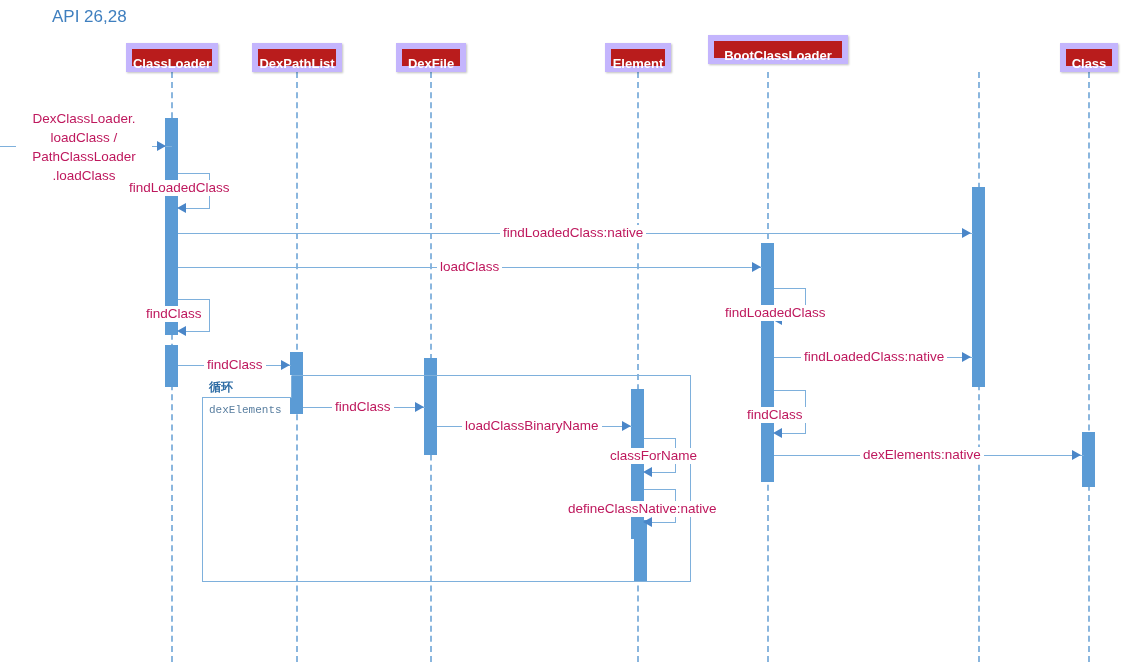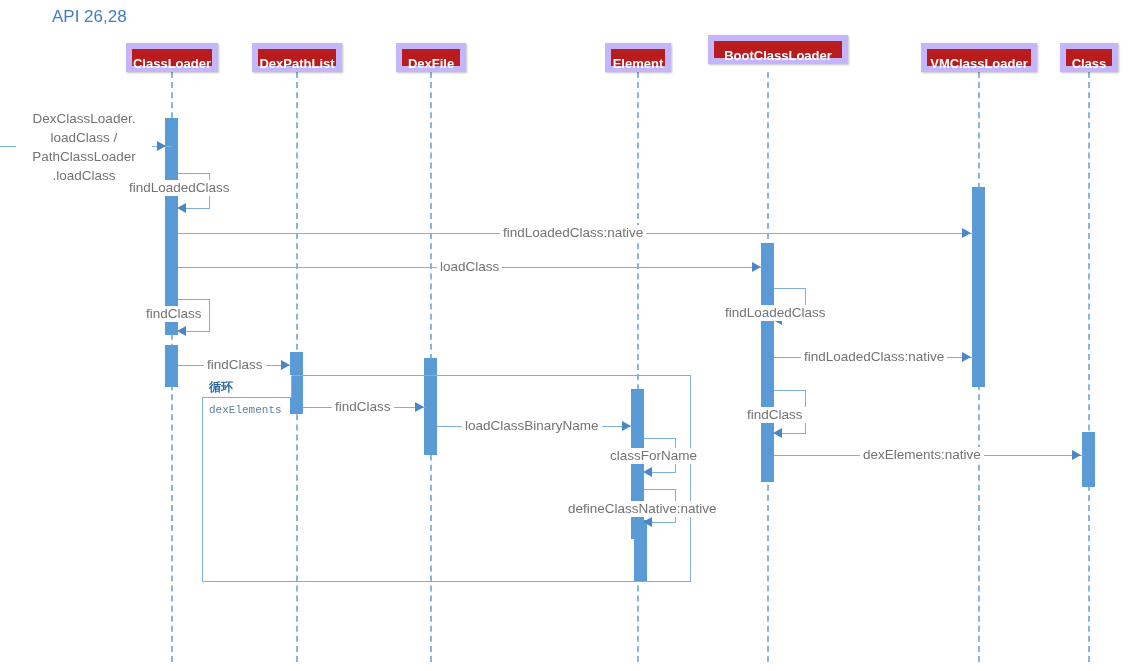--- a/index.html
+++ b/index.html
@@ -72,21 +72,21 @@
     width:0;height:0;
     border-top:5px solid transparent;
     border-bottom:5px solid transparent;
     border-right:9px solid #4a86c8;
   }
 
   
   .msg-label{
     position:absolute;
     font-size:13.5px;
-    color:#737373;
+    color:#be185d;
     background:#ffffff;
     padding:0 3px;
     white-space:nowrap;
     line-height:16px;
   }
   .msg-label.multiline{
     text-align:center;
     line-height:19px;
     padding:0;
   }
@@ -140,21 +140,20 @@
   <div class="lifeline" style="left:637px;top:72px;height:590px;"></div>
   <div class="lifeline" style="left:767px;top:72px;height:590px;"></div>
   <div class="lifeline" style="left:978px;top:72px;height:590px;"></div>
   <div class="lifeline" style="left:1088px;top:72px;height:590px;"></div>
 
   <div class="participant" style="left:126px;top:43px;width:92px;">ClassLoader</div>
   <div class="participant" style="left:252px;top:43px;width:90px;">DexPathList</div>
   <div class="participant" style="left:396px;top:43px;width:70px;">DexFile</div>
   <div class="participant" style="left:605px;top:43px;width:66px;">Element</div>
   <div class="participant" style="left:708px;top:35px;width:140px;">BootClassLoader</div>
-  <div class="participant" style="left:921px;top:43px;width:116px;">VMClassLoader</div>
   <div class="participant" style="left:1060px;top:43px;width:58px;">Class</div>
 
   <div class="activation" style="left:165px;top:118px;height:67px;"></div>
   <div class="activation" style="left:165px;top:196px;height:44px;"></div>
   <div class="activation" style="left:165px;top:240px;height:95px;"></div>
   <div class="activation" style="left:165px;top:345px;height:42px;"></div>
 
   <div class="activation" style="left:290px;top:352px;height:62px;"></div>
 
   <div class="activation" style="left:424px;top:358px;height:97px;"></div>

